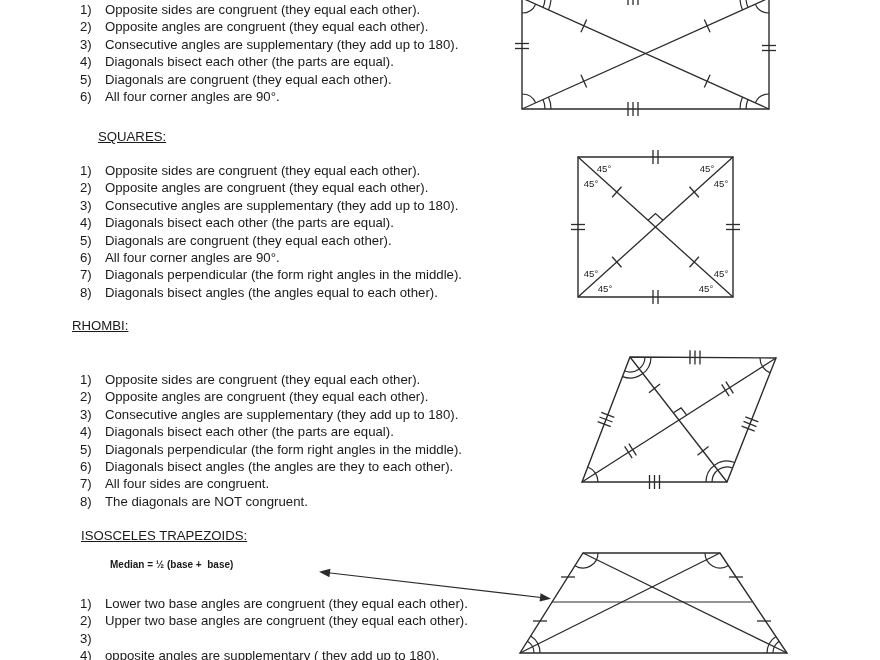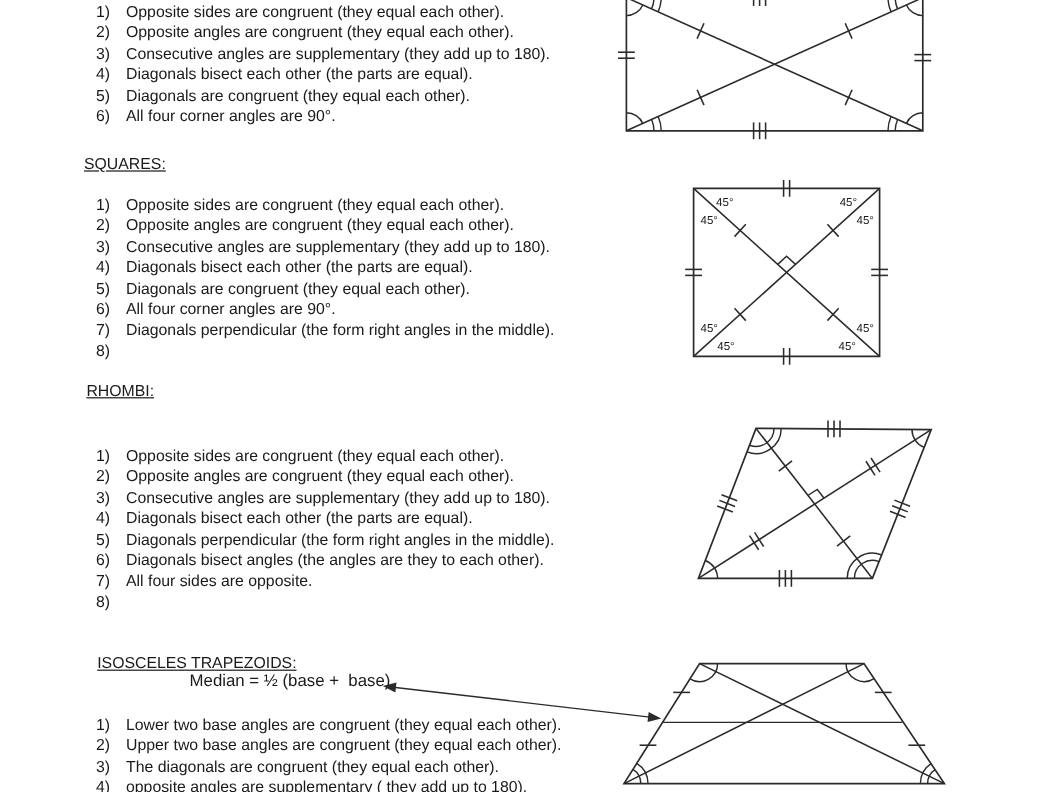--- a/index.html
+++ b/index.html
@@ -6,21 +6,21 @@
   body{
     width:880px;height:660px;position:relative;overflow:hidden;
     background:#ffffff;color:#1a1a1a;
     font-family:"Liberation Sans", sans-serif;
   }
   .abs{position:absolute;}
   .plist{font-size:13.2px;line-height:17.4px;}
   .plist .row{display:flex;}
   .plist .n{width:25px;flex:0 0 25px;}
   .head{font-size:13.2px;line-height:17px;text-decoration:underline;}
-  .formula{font-size:14px;font-weight:normal;white-space:pre;margin-left:48px;}
+  .formula{font-size:10px;font-weight:bold;white-space:pre;}
   svg#dia{position:absolute;left:0;top:0;pointer-events:none;}
   svg text.lbl{font-family:"Liberation Sans",sans-serif;font-size:9.6px;fill:#1a1a1a;}
 </style>
 </head>
 <body>
 
 <div class="abs plist" style="left:80px;top:1px;">
     <div class="row">
       <span class="n">1)</span>
       <span>Opposite sides are congruent (they equal each other).</span>
@@ -40,21 +40,21 @@
     <div class="row">
       <span class="n">5)</span>
       <span>Diagonals are congruent (they equal each other).</span>
     </div>
     <div class="row">
       <span class="n">6)</span>
       <span>All four corner angles are 90°.</span>
     </div>
   </div>
 
-<div class="abs head" style="left:70px;top:128px;">SQUARES:</div>
+<div class="abs head" style="left:98px;top:128px;">SQUARES:</div>
 <div class="abs plist" style="left:80px;top:162px;">
     <div class="row">
       <span class="n">1)</span>
       <span>Opposite sides are congruent (they equal each other).</span>
     </div>
     <div class="row">
       <span class="n">2)</span>
       <span>Opposite angles are congruent (they equal each other).</span>
     </div>
     <div class="row">
@@ -72,20 +72,21 @@
     <div class="row">
       <span class="n">6)</span>
       <span>All four corner angles are 90°.</span>
     </div>
     <div class="row">
       <span class="n">7)</span>
       <span>Diagonals perpendicular (the form right angles in the middle).</span>
     </div>
     <div class="row">
       <span class="n">8)</span>
+      <span>Diagonals bisect angles (the angles equal to each other).</span>
     </div>
   </div>
 
 <div class="abs head" style="left:72px;top:317px;">RHOMBI:</div>
 <div class="abs plist" style="left:80px;top:371px;">
     <div class="row">
       <span class="n">1)</span>
       <span>Opposite sides are congruent (they equal each other).</span>
     </div>
     <div class="row">
@@ -103,41 +104,41 @@
     <div class="row">
       <span class="n">5)</span>
       <span>Diagonals perpendicular (the form right angles in the middle).</span>
     </div>
     <div class="row">
       <span class="n">6)</span>
       <span>Diagonals bisect angles (the angles are they to each other).</span>
     </div>
     <div class="row">
       <span class="n">7)</span>
-      <span>All four sides are opposite.</span>
+      <span>All four sides are congruent.</span>
     </div>
     <div class="row">
       <span class="n">8)</span>
-    </div>
-  </div>
-
-<div class="abs head" style="left:81px;top:544px;text-decoration:underline;">ISOSCELES TRAPEZOIDS:</div>
+      <span>The diagonals are NOT congruent.</span>
+    </div>
+  </div>
+
+<div class="abs head" style="left:81px;top:527px;text-decoration:underline;">ISOSCELES TRAPEZOIDS:</div>
 <div class="abs formula" style="left:110px;top:559px;">Median = ½ (base +  base)</div>
 <div class="abs plist" style="left:80px;top:595px;">
     <div class="row">
       <span class="n">1)</span>
       <span>Lower two base angles are congruent (they equal each other).</span>
     </div>
     <div class="row">
       <span class="n">2)</span>
       <span>Upper two base angles are congruent (they equal each other).</span>
     </div>
     <div class="row">
       <span class="n">3)</span>
-      <span>The diagonals are congruent (they equal each other).</span>
     </div>
     <div class="row">
       <span class="n">4)</span>
       <span>opposite angles are supplementary ( they add up to 180).</span>
     </div>
   </div>
 
 <svg id="dia" width="880" height="660" viewBox="0 0 880 660">
   <g id="g-rect">
       <polygon points="522,-2 769,-2 769,109 522,109" fill="none" stroke="#2b2b2b" stroke-width="1.4"></polygon>

